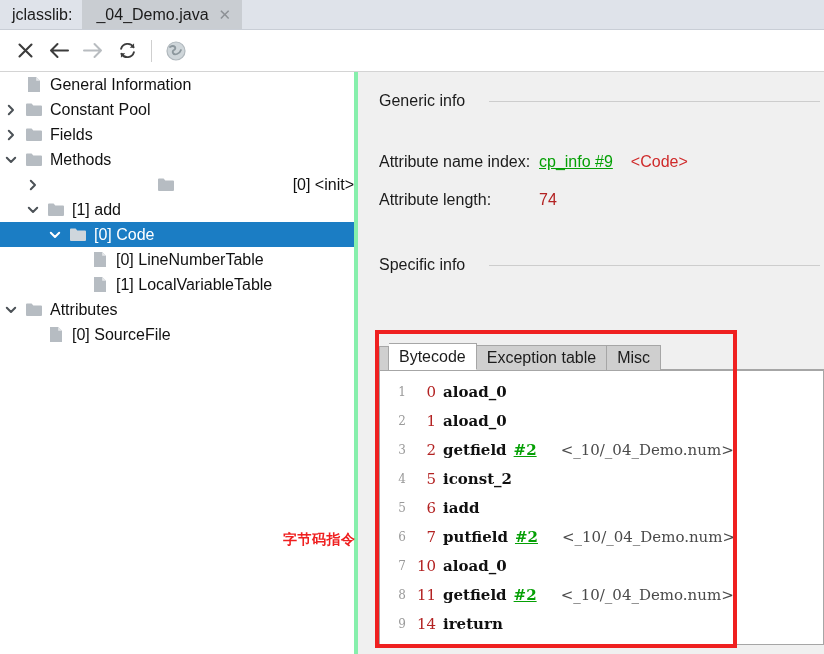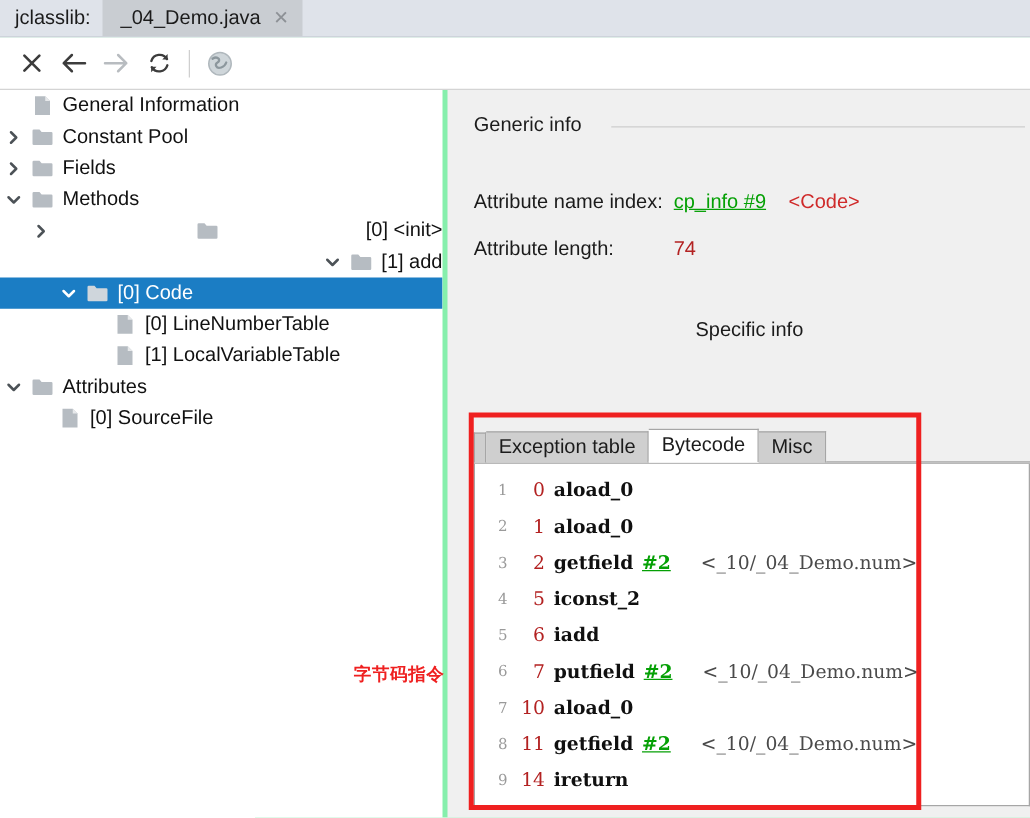--- a/index.html
+++ b/index.html
@@ -399,21 +399,21 @@
             <path d="M3.8 1.8 L8 6 L3.8 10.2" fill="none" stroke="#4c5257" stroke-width="2" stroke-linecap="round" stroke-linejoin="round"></path>
           </svg>
         </span>
         <span class="ficon">
           <svg width="18" height="15" viewBox="0 0 18 15">
             <path d="M1 2.5 A1 1 0 0 1 2 1.5 H6.6 L8.3 3.6 H16 A1 1 0 0 1 17 4.6 V13 A1 1 0 0 1 16 14 H2 A1 1 0 0 1 1 13 Z" fill="#b6bcc2"></path>
           </svg>
         </span>
         <span class="tlabel">[0] &lt;init&gt;</span>
       </div>
-      <div class="trow" style="padding-left: 36px; justify-content: flex-end;">
+      <div class="trow" style="padding-left: 22px;">
         <span class="twist">
           <svg width="12" height="12" viewBox="0 0 12 12">
             <path d="M1.8 3.8 L6 8 L10.2 3.8" fill="none" stroke="#4c5257" stroke-width="2" stroke-linecap="round" stroke-linejoin="round"></path>
           </svg>
         </span>
         <span class="ficon">
           <svg width="18" height="15" viewBox="0 0 18 15">
             <path d="M1 2.5 A1 1 0 0 1 2 1.5 H6.6 L8.3 3.6 H16 A1 1 0 0 1 17 4.6 V13 A1 1 0 0 1 16 14 H2 A1 1 0 0 1 1 13 Z" fill="#b6bcc2"></path>
           </svg>
         </span>
@@ -488,32 +488,32 @@
       <span class="k">Attribute name index:</span>
       <span class="link">cp_info #9</span>
       <span class="accent">&lt;Code&gt;</span>
     </div>
 
     <div class="kv" style="margin-top:20px;">
       <span class="k">Attribute length:</span>
       <span class="num">74</span>
     </div>
 
-    <div class="section-head" style="margin-top:47px;flex-direction:column;">
+    <div class="section-head" style="margin-top:47px;">
       <span class="stitle">Specific info</span>
       <span class="sline"></span>
     </div>
   </div>
 
   <div class="tabpane">
     <div class="tabstrip">
       <div class="tstub"></div>
 
-      <div class="ptab">Exception table</div>
-        <div class="ptab active">Bytecode</div>
+      <div class="ptab active">Bytecode</div>
+        <div class="ptab">Exception table</div>
         <div class="ptab">Misc</div>
         <div class="ptab-filler"></div>
     </div>
     <div class="tabbody">
 
     <div class="bcrow">
           <span class="bc-ln">1</span>
           <span class="bc-off">0</span>
           <span class="bc-op">aload_0</span>
         </div>

